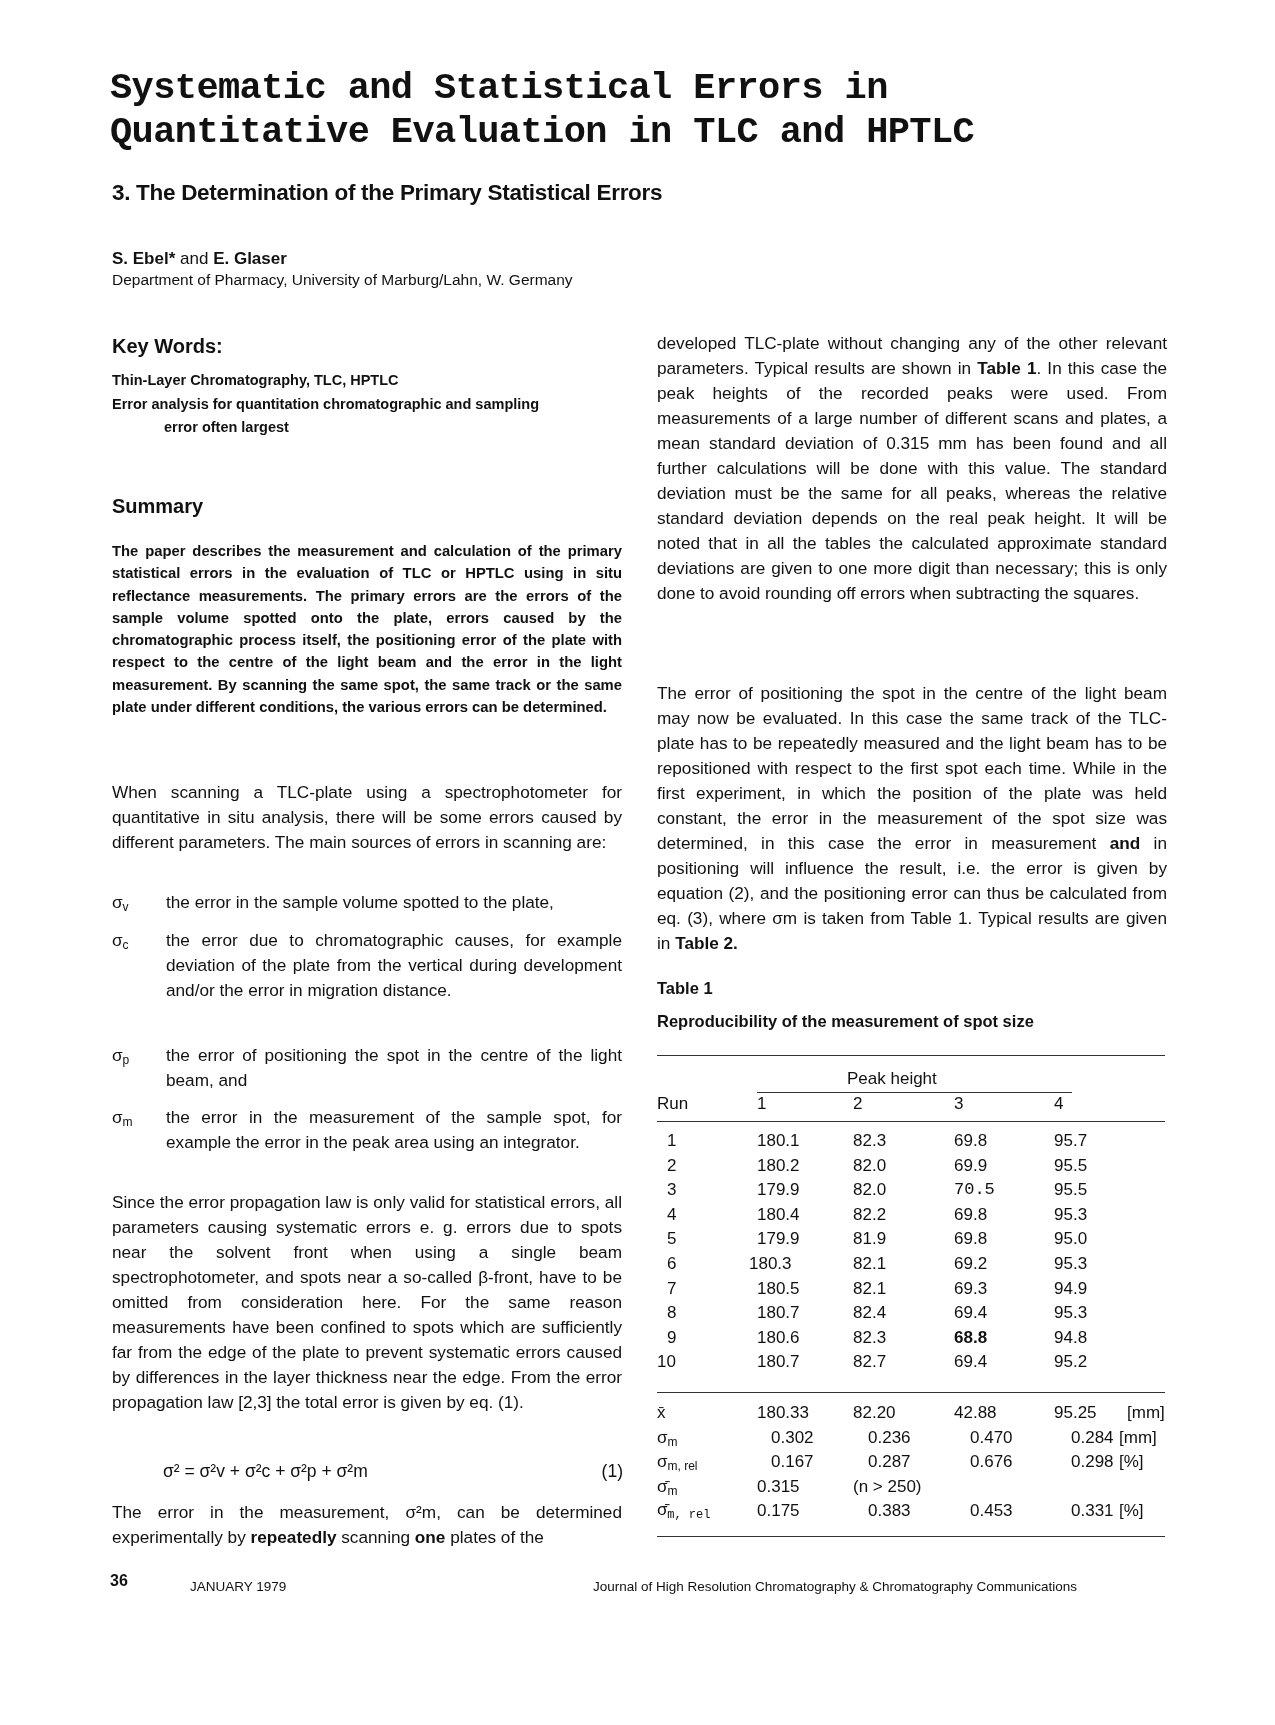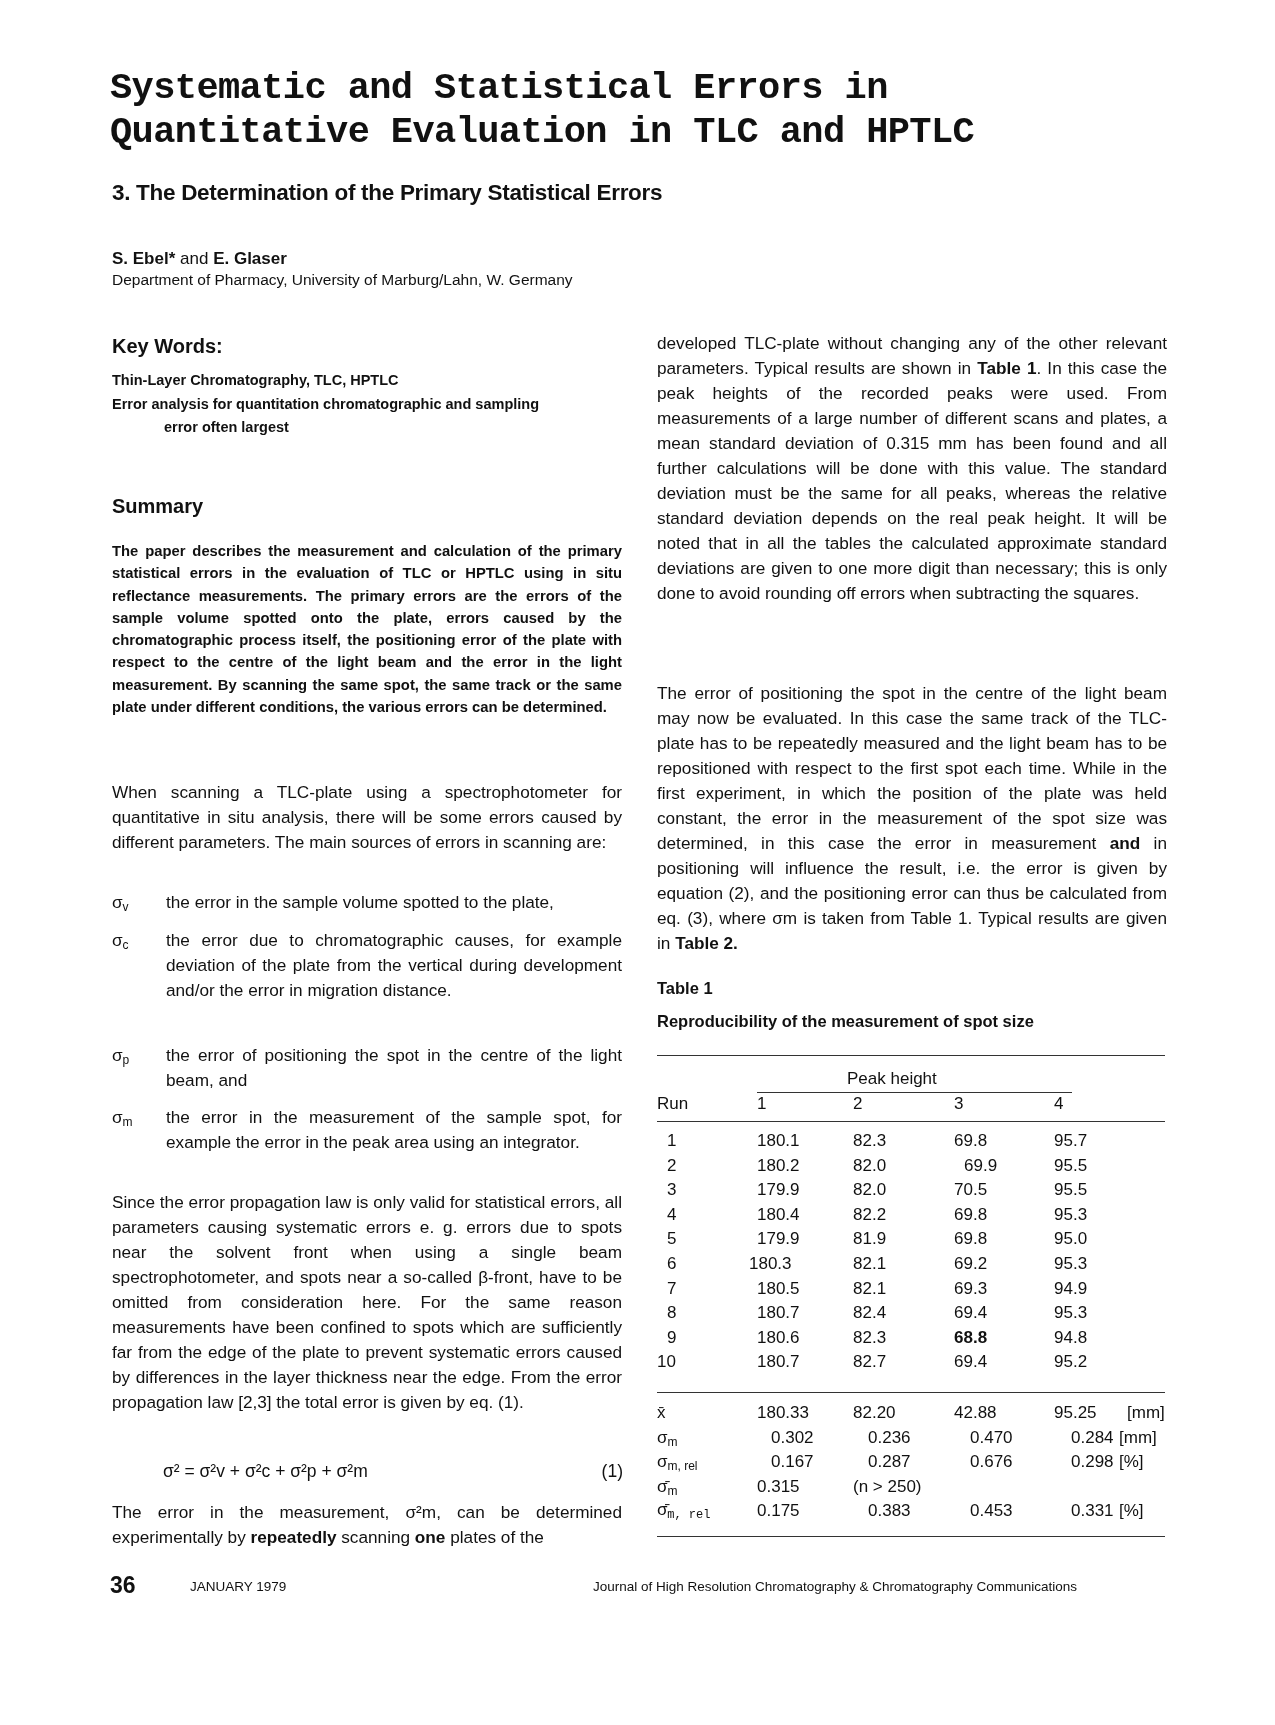--- a/index.html
+++ b/index.html
@@ -36,21 +36,21 @@
   .r1 { top: 331px; }
   .r2 { top: 681px; }
 
   .t-label { left: 657px; top: 979px; font-size: 16.5px; font-weight: bold; }
   .t-caption { left: 657px; top: 1012px; font-size: 16.5px; font-weight: bold; }
   .table { left: 657px; top: 1055px; width: 508px; font-size: 17px; }
   .rule { position: absolute; left: 0; width: 508px; height: 0; border-top: 1.6px solid #333; }
   .cell { position: absolute; white-space: nowrap; }
   .sub { font-size: 12px; vertical-align: -3px; }
 
-  .footer-num { left: 110px; top: 1572px; font-size: 23px; font-weight: bold; }
+  .footer-num { left: 110px; top: 1572px; font-size: 16px; font-weight: bold; }
   .footer-date { left: 190px; top: 1579px; font-size: 13.5px; }
   .footer-journal { left: 593px; top: 1579px; font-size: 13.5px; }
 </style>
 </head>
 <body>
 
 <div class="abs title">Systematic and Statistical Errors in Quantitative Evaluation in TLC and HPTLC</div>
 <div class="abs subtitle">3. The Determination of the Primary Statistical Errors</div>
 <div class="abs authors"><b>S. Ebel*</b><span> and </span><b>E. Glaser</b></div>
 <div class="abs affil">Department of Pharmacy, University of Marburg/Lahn, W. Germany</div>
@@ -112,26 +112,26 @@
 
   <div id="rows">
       <div class="cell" style="left: 10px; top: 76px;">1</div>
       <div class="cell" style="left: 100px; top: 76px;">180.1</div>
       <div class="cell" style="left: 196px; top: 76px;">82.3</div>
       <div class="cell" style="left: 297px; top: 76px;">69.8</div>
       <div class="cell" style="left: 397px; top: 76px;">95.7</div>
       <div class="cell" style="left: 10px; top: 100.6px;">2</div>
       <div class="cell" style="left: 100px; top: 100.6px;">180.2</div>
       <div class="cell" style="left: 196px; top: 100.6px;">82.0</div>
-      <div class="cell" style="left: 297px; top: 100.6px; margin-left: 10px;">69.9</div>
+      <div class="cell" style="left: 297px; top: 100.6px;">69.9</div>
       <div class="cell" style="left: 397px; top: 100.6px;">95.5</div>
       <div class="cell" style="left: 10px; top: 125.2px;">3</div>
       <div class="cell" style="left: 100px; top: 125.2px;">179.9</div>
       <div class="cell" style="left: 196px; top: 125.2px;">82.0</div>
-      <div class="cell" style="left: 297px; top: 125.2px;">70.5</div>
+      <div class="cell" style="left: 297px; top: 125.2px; font-family: Liberation Mono, monospace;">70.5</div>
       <div class="cell" style="left: 397px; top: 125.2px;">95.5</div>
       <div class="cell" style="left: 10px; top: 149.8px;">4</div>
       <div class="cell" style="left: 100px; top: 149.8px;">180.4</div>
       <div class="cell" style="left: 196px; top: 149.8px;">82.2</div>
       <div class="cell" style="left: 297px; top: 149.8px;">69.8</div>
       <div class="cell" style="left: 397px; top: 149.8px;">95.3</div>
       <div class="cell" style="left: 10px; top: 174.4px;">5</div>
       <div class="cell" style="left: 100px; top: 174.4px;">179.9</div>
       <div class="cell" style="left: 196px; top: 174.4px;">81.9</div>
       <div class="cell" style="left: 297px; top: 174.4px;">69.8</div>

